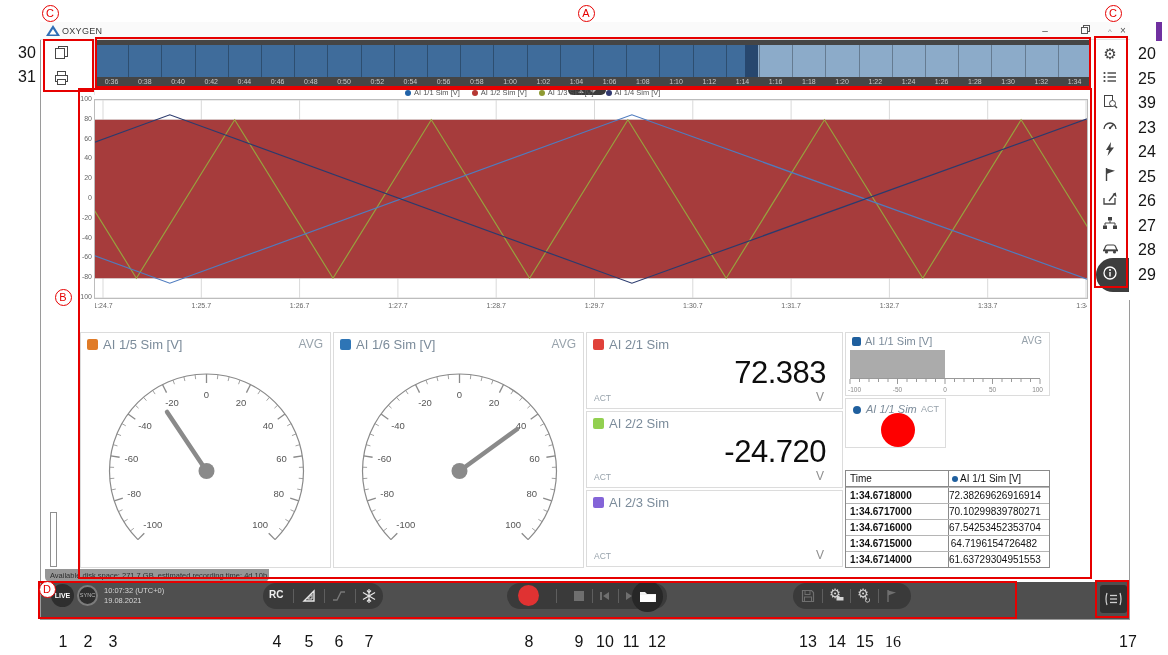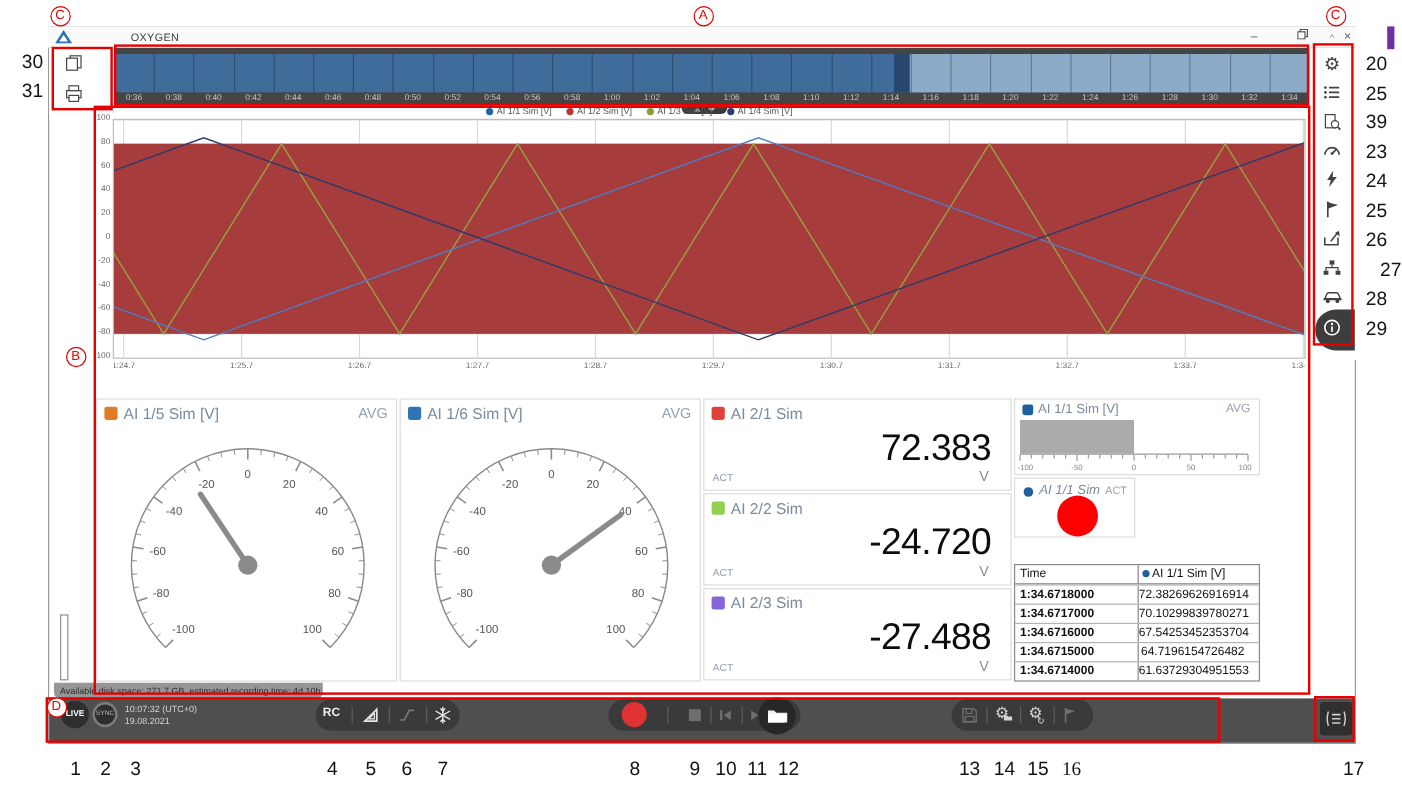--- a/index.html
+++ b/index.html
@@ -1,20 +1,20 @@
 <!DOCTYPE html>
 <html><head>
 <meta charset="utf-8">
 <style>
   html,body{margin:0;padding:0;background:#fff;width:1168px;height:655px;overflow:hidden;
     font-family:"Liberation Sans",sans-serif;}
   .abs{position:absolute;}
   .win{position:absolute;left:40px;top:22px;width:1090px;height:598px;border:1px solid #9a9a9a;background:#fff;box-sizing:border-box;}
   .titlebar{position:absolute;left:40px;top:22px;width:1090px;height:18px;background:#fafafa;border-bottom:1px solid #e3e3e3;box-sizing:border-box;}
-  .title-text{position:absolute;left:62px;top:26px;font-size:9px;color:#3c3c3c;letter-spacing:.3px;margin-left:47px;}
+  .title-text{position:absolute;left:62px;top:26px;font-size:9px;color:#3c3c3c;letter-spacing:.3px;}
   .winbtn{position:absolute;top:24px;width:22px;height:14px;text-align:center;font-size:10px;color:#555;line-height:13px;}
   .tl-wrap{position:absolute;left:95px;top:40px;width:996px;height:48px;background:#454545;}
   .tl-blue{position:absolute;left:95px;top:45px;width:996px;height:32px;background:#3f6c9b;}
   .tl-light{position:absolute;left:758px;top:45px;width:333px;height:32px;background:#8cabc9;}
   .tl-sel{position:absolute;left:745px;top:45px;width:13px;height:32px;background:#27476e;}
   #tl-grid{position:absolute;left:95px;top:45px;width:996px;height:32px;pointer-events:none;}
   .tl-div{position:absolute;top:0;width:1px;height:32px;background:rgba(0,0,0,.28);}
   #tl-cells{position:absolute;left:95px;top:78px;width:996px;height:10px;display:flex;}
   .tl-cell{flex:1 0 0;text-align:center;font-size:7px;color:#c9c9c9;overflow:hidden;}
   .tl-handle{position:absolute;left:568px;top:88px;width:38px;height:7px;background:#3a3a3a;border-radius:0 0 5px 5px;}
@@ -403,21 +403,20 @@
       </div>
       <div class="dig-val">-24.720</div>
       <div class="dig-unit">V</div>
       <div class="dig-act">ACT</div>
     </div>
     <div class="card" style="left: 586px; top: 490px; width: 257px; height: 77px;">
       <div class="w-hdr">
         <div class="w-sq" style="background: rgb(132, 100, 216);"></div>
         <div class="w-lab">AI 2/3 Sim</div>
       </div>
-      <div class="dig-val">-27.488</div>
       <div class="dig-unit">V</div>
       <div class="dig-act">ACT</div>
     </div>
   </div>
 
 <div class="card" style="left:845px;top:332px;width:205px;height:64px;">
   <div class="w-hdr" style="height:16px">
     <span class="w-sq" style="width:9px;height:9px;top:4px;background:#1f5f9e"></span>
     <span class="w-lab" style="left:19px;top:2px;font-size:11px">AI 1/1 Sim [V]</span>
     <span class="w-mode" style="top:2px;font-size:10px">AVG</span>
@@ -697,18 +696,18 @@
     <div class="anno-num" style="left: 865px; top: 642px;">15</div>
     <div class="anno-num" style="left: 893px; top: 642px; font-family: Liberation Serif, serif;">16</div>
     <div class="anno-num" style="left: 1128px; top: 642px;">17</div>
     <div class="anno-num" style="left: 1147px; top: 54px;">20</div>
     <div class="anno-num" style="left: 1147px; top: 79px;">25</div>
     <div class="anno-num" style="left: 1147px; top: 103px;">39</div>
     <div class="anno-num" style="left: 1147px; top: 128px;">23</div>
     <div class="anno-num" style="left: 1147px; top: 152px;">24</div>
     <div class="anno-num" style="left: 1147px; top: 177px;">25</div>
     <div class="anno-num" style="left: 1147px; top: 201px;">26</div>
-    <div class="anno-num" style="left: 1147px; top: 226px; margin-left: 12px;">27</div>
+    <div class="anno-num" style="left: 1147px; top: 226px;">27</div>
     <div class="anno-num" style="left: 1147px; top: 250px;">28</div>
     <div class="anno-num" style="left: 1147px; top: 275px;">29</div>
     <div class="anno-num" style="left: 27px; top: 53px;">30</div>
     <div class="anno-num" style="left: 27px; top: 77px;">31</div>
   </div>
 
 </body></html>

